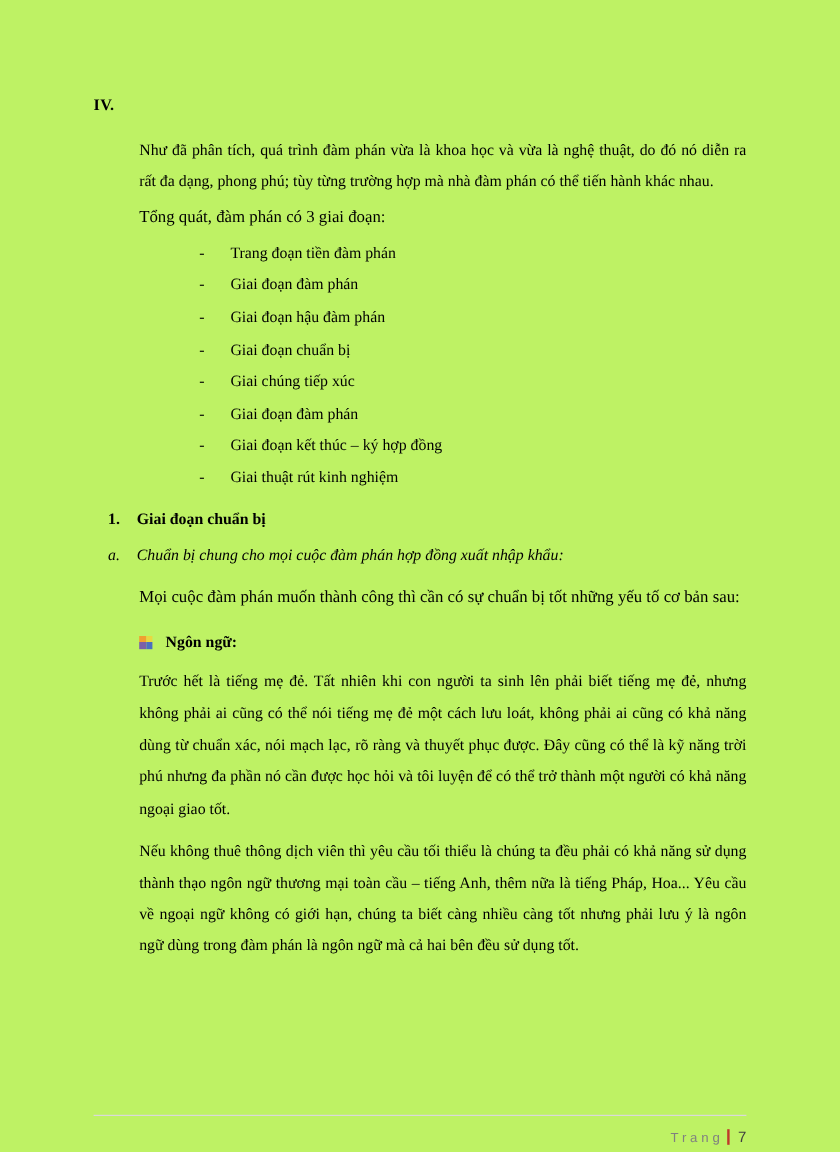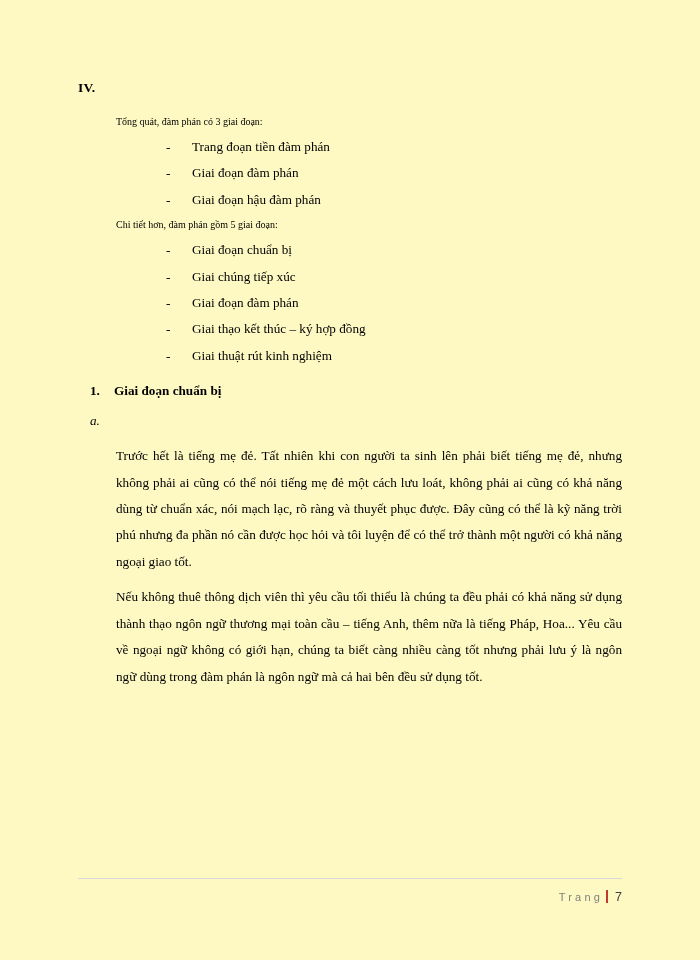--- a/index.html
+++ b/index.html
@@ -14,21 +14,21 @@
     color: #000000;
     position: relative;
     overflow: hidden;
   }
 
   .page {
     position: absolute;
     left: 0; top: 0;
     width: 700px;
     height: 960px;
-    background: #fef9c3;
+    background: #bef264;
   }
 
   .content {
     position: absolute;
     left: 78px;
     top: 80px;
     width: 544px;
   }
 
   
@@ -60,21 +60,21 @@
     text-align: justify;
     text-justify: inter-word;
     padding-left: 38px;
   }
   p.body.last-line-left {
     text-align-last: left;
   }
 
   p.lead-in {
     margin: 0 0 2px 0;
-    font-size: 10px;
+    font-size: 14px;
     line-height: 2.0;
     padding-left: 38px;
     text-align: left;
   }
 
   
   ul.dash-list {
     list-style: none;
     margin: 0 0 2px 0;
     padding: 0 0 0 88px;
@@ -157,21 +157,21 @@
   .deco-bullet i.q4 { left: 50%; top: 50%; }
   .deco-heading .txt {
     font-weight: bold;
     font-size: 13.2px;
   }
 
   
   .footer {
     position: absolute;
     left: 78px;
-    top: 878px;
+    top: 929px;
     width: 544px;
   }
   .footer-rule {
     height: 1px;
     background: #d9d9d9;
     width: 100%;
   }
   .footer-row {
     display: flex;
     justify-content: flex-end;
@@ -203,73 +203,84 @@
 <body>
 
 <div class="page">
 
   <div class="content">
 
     <div class="section-heading">
       <span class="numeral">IV.</span>
     </div>
 
+    <p class="body last-line-left">Như đã phân tích, quá trình đàm phán vừa là khoa học và vừa là nghệ thuật, do đó nó diễn ra rất đa dạng, phong phú; tùy từng trường hợp mà nhà đàm phán có thể tiến hành khác nhau.</p>
 
     <p class="lead-in">Tổng quát, đàm phán có 3 giai đoạn:</p>
 
     <ul class="dash-list">
       <li>
         <span class="dash">-</span>
         <span class="txt">Trang đoạn tiền đàm phán</span>
       </li>
       <li>
         <span class="dash">-</span>
         <span class="txt">Giai đoạn đàm phán</span>
       </li>
       <li>
         <span class="dash">-</span>
         <span class="txt">Giai đoạn hậu đàm phán</span>
       </li>
     </ul>
 
-    <p class="lead-in">Chi tiết hơn, đàm phán gồm 5 giai đoạn:</p>
 
     <ul class="dash-list">
       <li>
         <span class="dash">-</span>
         <span class="txt">Giai đoạn chuẩn bị</span>
       </li>
       <li>
         <span class="dash">-</span>
         <span class="txt">Giai chúng tiếp xúc</span>
       </li>
       <li>
         <span class="dash">-</span>
         <span class="txt">Giai đoạn đàm phán</span>
       </li>
       <li>
         <span class="dash">-</span>
-        <span class="txt">Giai thạo kết thúc – ký hợp đồng</span>
+        <span class="txt">Giai đoạn kết thúc – ký hợp đồng</span>
       </li>
       <li>
         <span class="dash">-</span>
         <span class="txt">Giai thuật rút kinh nghiệm</span>
       </li>
     </ul>
 
     <div class="num-heading">
       <span class="marker">1.</span>
       <span class="txt">Giai đoạn chuẩn bị</span>
     </div>
 
     <div class="alpha-heading">
       <span class="marker">a.</span>
-    </div>
-
-
+      <span class="txt">Chuẩn bị chung cho mọi cuộc đàm phán hợp đồng xuất nhập khẩu:</span>
+    </div>
+
+    <p class="lead-in">Mọi cuộc đàm phán muốn thành công thì cần có sự chuẩn bị tốt những yếu tố cơ bản sau:</p>
+
+    <div class="deco-heading">
+      <span class="deco-bullet">
+        <i class="q1" style="background:#f0a030"></i>
+        <i class="q2" style="background:#e8d840"></i>
+        <i class="q3" style="background:#7a5fa8"></i>
+        <i class="q4" style="background:#4a6fc0"></i>
+      </span>
+      <span class="txt">Ngôn ngữ:</span>
+    </div>
 
     <p class="body last-line-left">Trước hết là tiếng mẹ đẻ. Tất nhiên khi con người ta sinh lên phải biết tiếng mẹ đẻ, nhưng không phải ai cũng có thể nói tiếng mẹ đẻ một cách lưu loát, không phải ai cũng có khả năng dùng từ chuẩn xác, nói mạch lạc, rõ ràng và thuyết phục được. Đây cũng có thể là kỹ năng trời phú nhưng đa phần nó cần được học hỏi và tôi luyện để có thể trở thành một người có khả năng ngoại giao tốt.</p>
 
     <p class="body" style="margin-top:9px">Nếu không thuê thông dịch viên thì yêu cầu tối thiểu là chúng ta đều phải có khả năng sử dụng thành thạo ngôn ngữ thương mại toàn cầu – tiếng Anh, thêm nữa là tiếng Pháp, Hoa... Yêu cầu về ngoại ngữ không có giới hạn, chúng ta biết càng nhiều càng tốt nhưng phải lưu ý là ngôn ngữ dùng trong đàm phán là ngôn ngữ mà cả hai bên đều sử dụng tốt.</p>
 
   </div>
 
   <div class="footer">
     <div class="footer-rule" style="background: rgb(217, 217, 217);"></div>
     <div class="footer-row">

